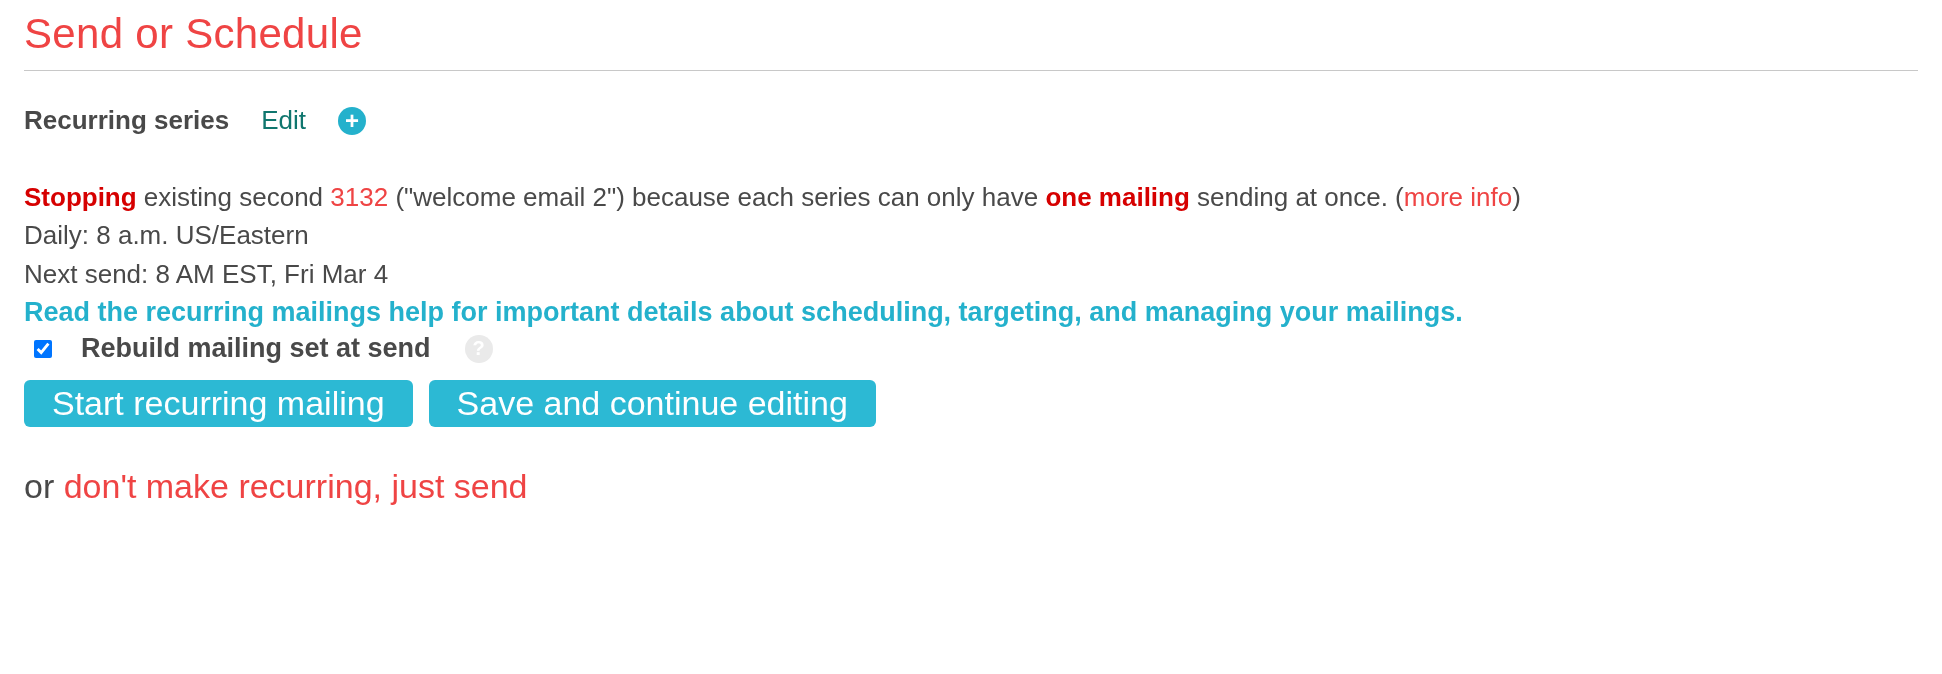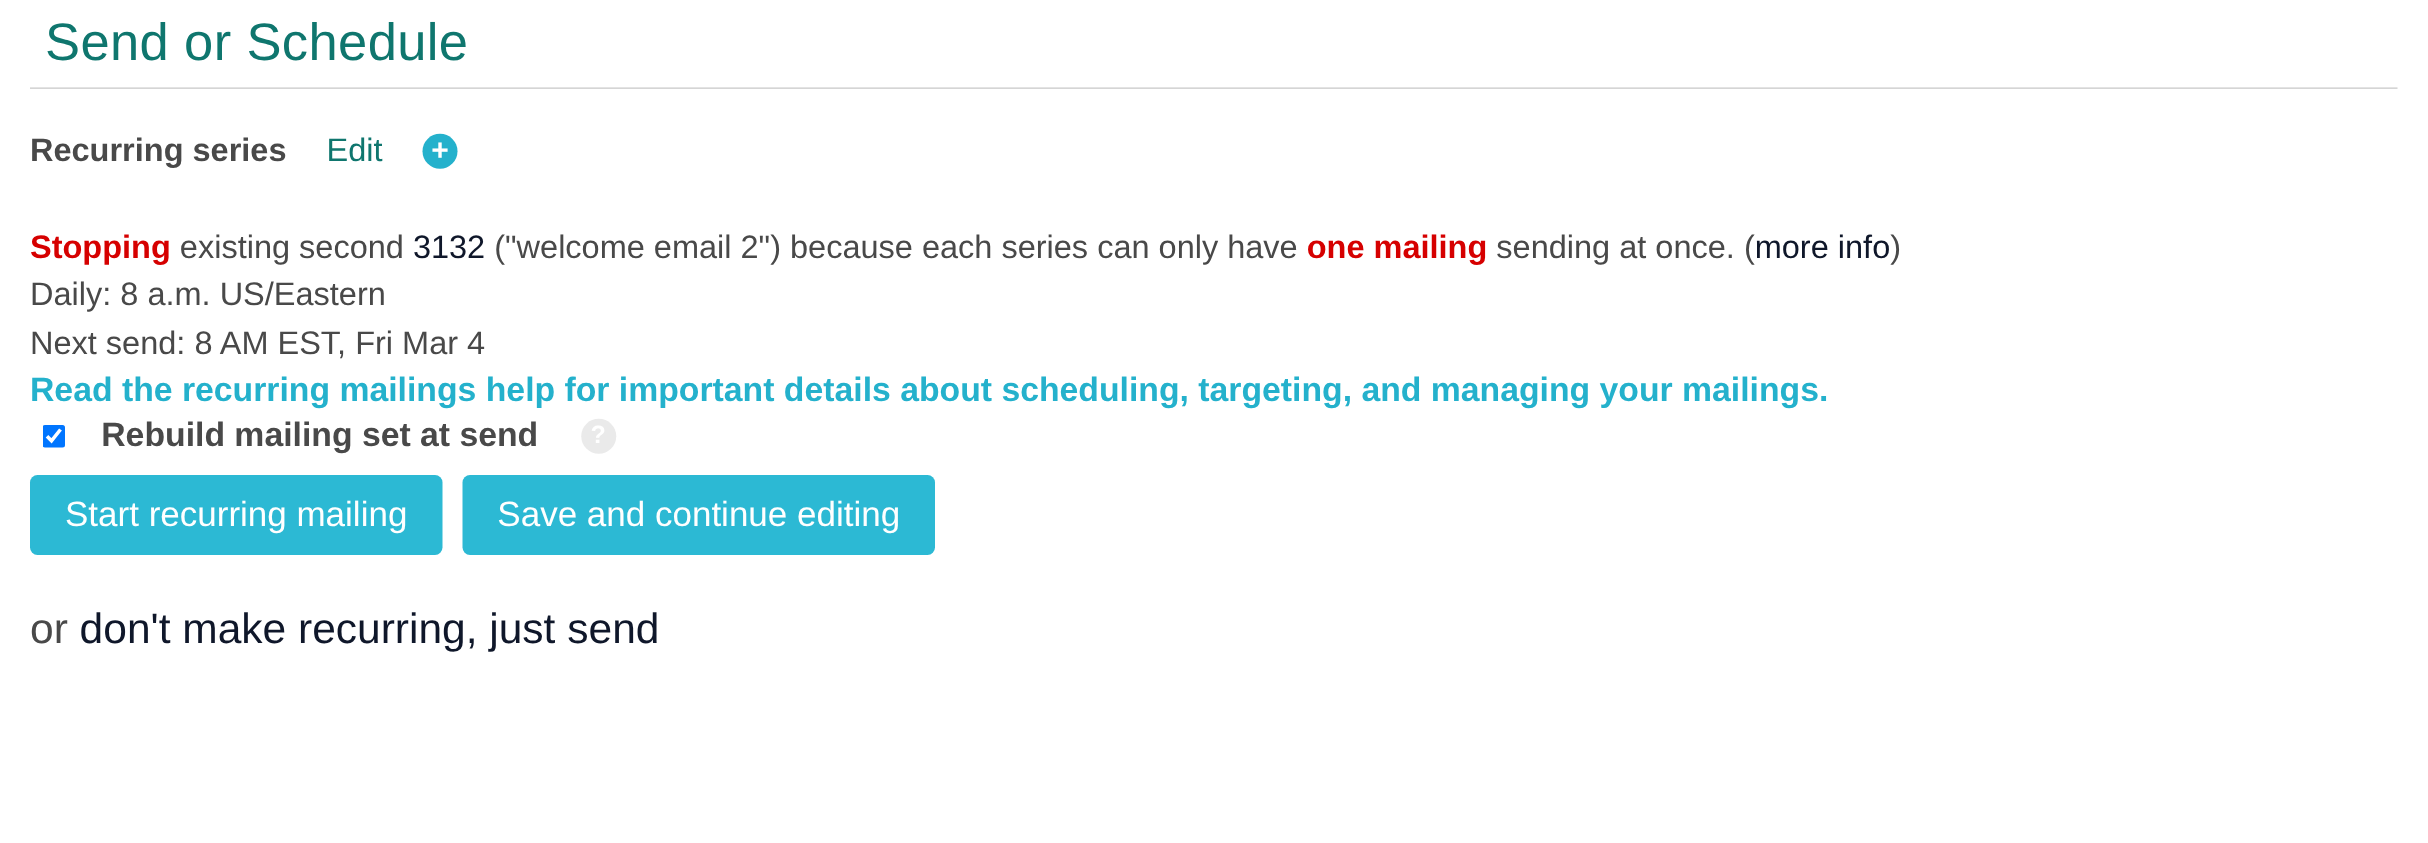--- a/index.html
+++ b/index.html
@@ -11,22 +11,22 @@
     -webkit-font-smoothing: antialiased;
   }
   .page {
     width: 1942px;
     padding: 0 24px 40px 24px;
     box-sizing: border-box;
   }
   h1.page-title {
     font-size: 42px;
     font-weight: 400;
-    color: #0f766e;
-    margin: 10px 0 12px 12px;
+    color: #ef4444;
+    margin: 10px 0 12px 0;
     letter-spacing: 0.3px;
   }
   .rule {
     border: none;
     border-top: 1px solid #c8c8c8;
     margin: 0 0 34px 0;
   }
   .field-row {
     display: flex;
     align-items: center;
@@ -87,21 +87,21 @@
     cursor: pointer;
   }
 
   .info-block {
     font-size: 26px;
     line-height: 1.48;
     color: #494949;
   }
   .info-block p { margin: 0; }
   .red-bold { color: #d60000; font-weight: 700; }
-  .link-teal { color: #0f172a; text-decoration: none; cursor: pointer; }
+  .link-teal { color: #ef4444; text-decoration: none; cursor: pointer; }
   .help-line-wrap { margin-top: 20px; margin-bottom: 10px; }
   .help-line {
     color: #24b1cc;
     font-weight: 700;
     font-size: 27px;
     cursor: pointer;
     text-decoration: none;
   }
 
   .checkbox-row {
@@ -137,22 +137,22 @@
   .button-row {
     display: flex;
     gap: 16px;
     margin-bottom: 40px;
   }
   .btn {
     background: #2cb9d4;
     color: #fff;
     border: none;
     border-radius: 6px;
-    padding: 16px 28px;
-    font-size: 28px;
+    padding: 4px 28px;
+    font-size: 34px;
     cursor: pointer;
   }
 
   .or-row {
     font-size: 34px;
     color: #494949;
   }
 </style>
 </head>
 <body>

